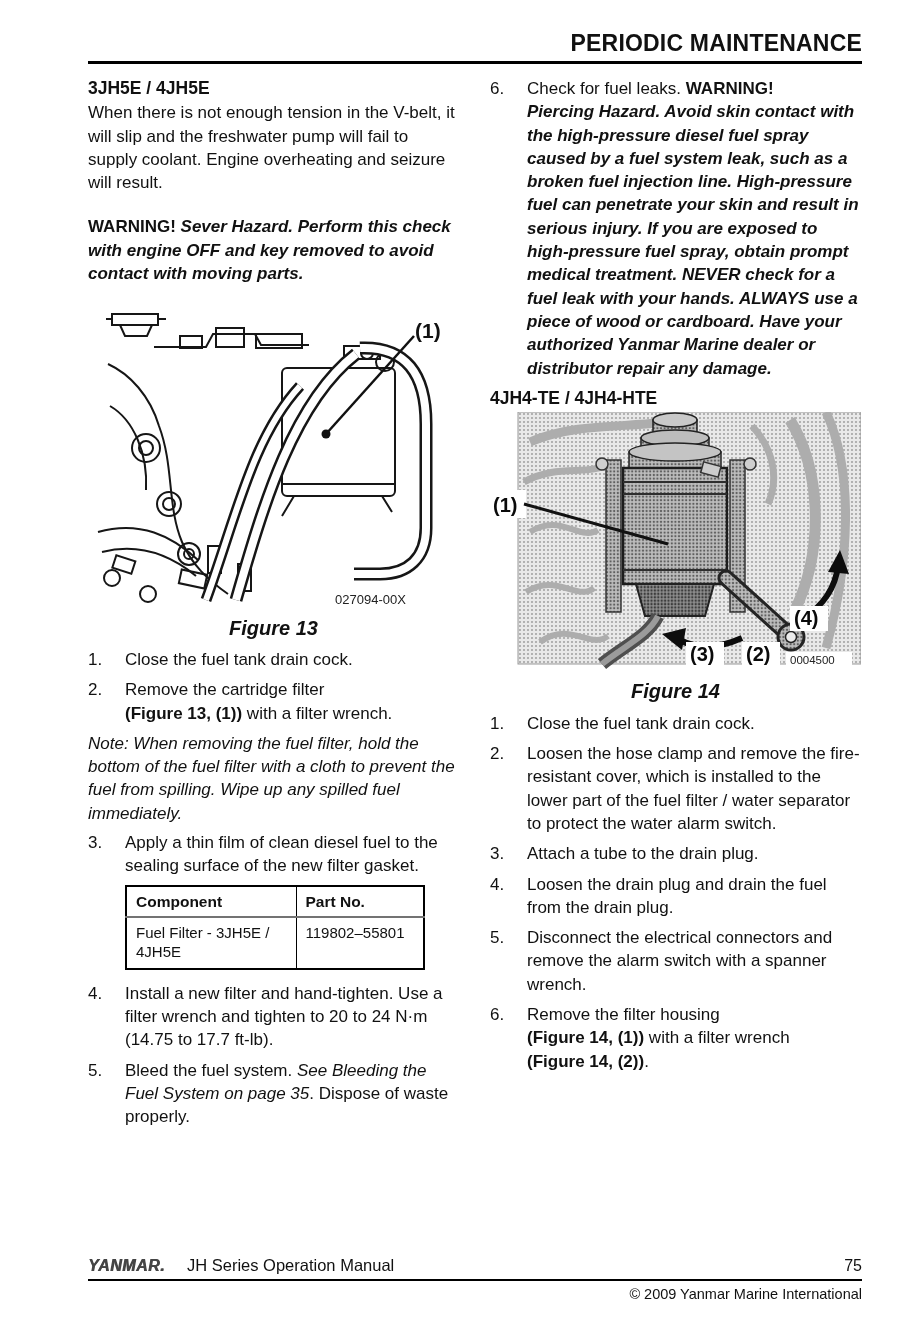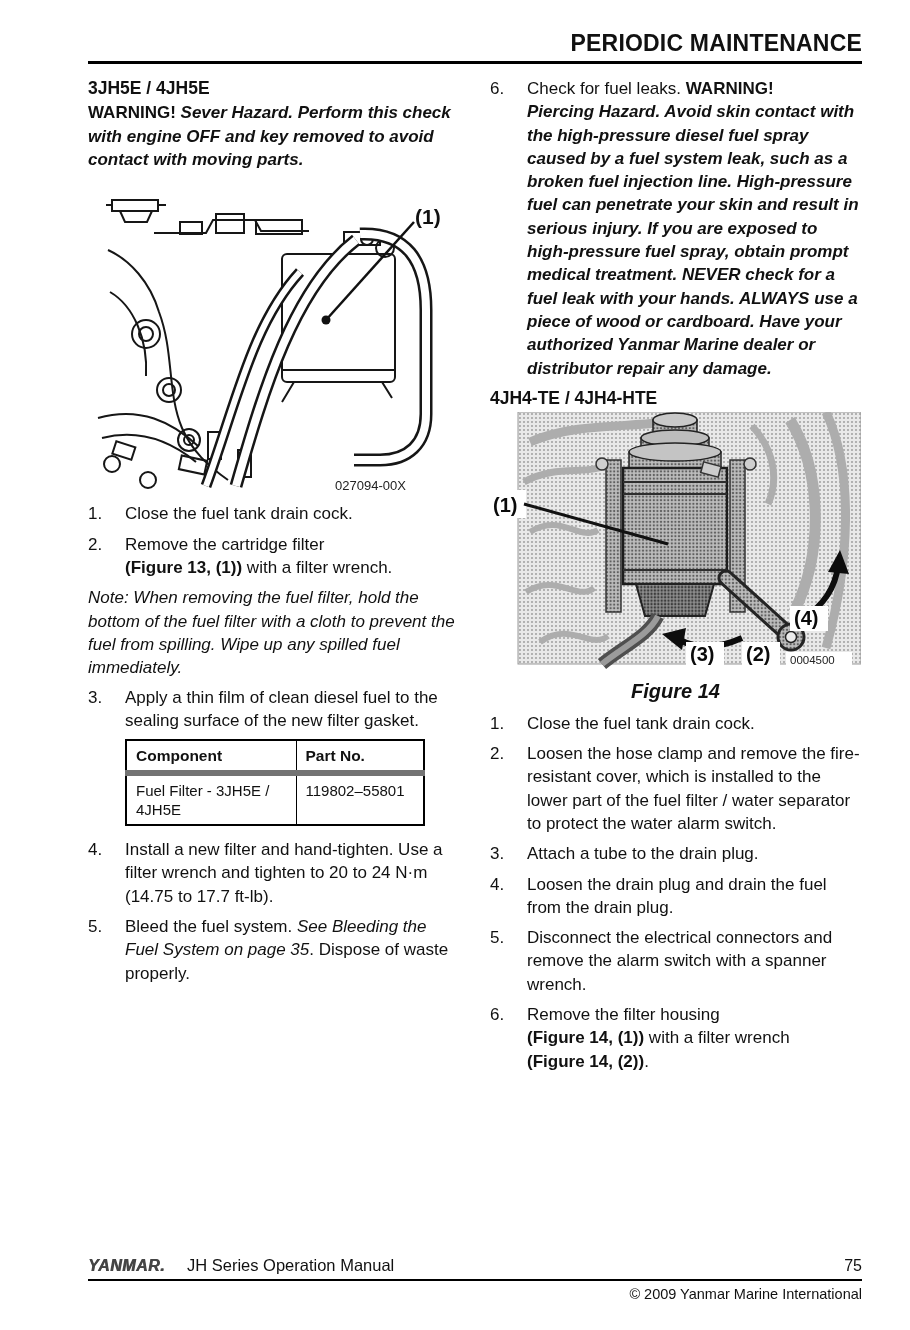--- a/index.html
+++ b/index.html
@@ -28,21 +28,21 @@
   .i { font-style:italic; }
 
   
   .figure { margin:10px 0 2px 0; }
   .fig-caption { text-align:center; font-size:20px; font-weight:bold; font-style:italic; margin:2px 0 8px 0; }
 
   
   table.parts { border-collapse:collapse; margin:6px 0 12px 37px; width:300px; }
   table.parts th, table.parts td { border:1px solid #000; text-align:left; vertical-align:top; padding:5px 9px; font-size:15px; line-height:19px; }
   table.parts { border:2px solid #000; }
-  table.parts th { font-size:15.5px; font-weight:bold; border-bottom:6px solid #737373; }
+  table.parts th { font-size:15.5px; font-weight:bold; border-bottom:2px solid #737373; }
   table.parts td.pn { width:128px; }
   table.parts tr.datarow td { height:52px; }
 
   
   .footer { position:absolute; left:88px; right:48px; bottom:28px; }
   .foot-row { display:flex; align-items:baseline; padding-bottom:4px;justify-content:flex-end; }
   .logo { font-size:16px; font-weight:800; font-style:italic; letter-spacing:.5px; color:#454545; text-shadow:.6px 0 #454545; }
   .manual { font-size:16.5px; margin-left:22px; flex:1; }
   .pageno { font-size:16px; }
   .foot-rule { border-bottom:2px solid #000; }
@@ -55,20 +55,21 @@
 
 <div class="page">
 
   <div class="hdr-title">PERIODIC MAINTENANCE</div>
   <div class="hdr-rule"></div>
 
   <div class="cols">
 
     <div class="col">
       <h3 class="model">3JH5E / 4JH5E</h3>
+      <p class="body">When there is not enough tension in the V-belt, it will slip and the freshwater pump will fail to supply coolant. Engine overheating and seizure will result.</p>
       <p class="body"><span class="warn-lead">WARNING!</span><span class="warn-italic"> Sever Hazard. Perform this check with engine OFF and key removed to avoid contact with moving parts.</span></p>
 
       <div class="figure">
         <svg width="371" height="302" viewBox="0 0 371 302">
           <g stroke="#161616" fill="none" stroke-width="2">
 
             <rect x="24" y="8" width="46" height="11"></rect>
             <path d="M32,19 l5,11 h22 l5,-11"></path>
             <path d="M18,13 h6 M70,13 h8"></path>
 
@@ -112,20 +113,21 @@
             <path d="M272,42 C318,40 338,68 338,118 V222 C338,252 320,268 292,268 H266" stroke="#161616" stroke-width="13"></path>
             <path d="M272,42 C318,40 338,68 338,118 V222 C338,252 320,268 292,268 H266" stroke="#ffffff" stroke-width="8"></path>
           </g>
 
           <line x1="326" y1="30" x2="238" y2="128" stroke="#111" stroke-width="2.5"></line>
           <circle cx="238" cy="128" r="4.5" fill="#111"></circle>
           <text x="327" y="32" font-size="21" font-weight="bold" fill="#111">(1)</text>
           <text x="247" y="298" font-size="13" fill="#222">027094-00X</text>
         </svg>
       </div>
+      <div class="fig-caption">Figure 13</div>
 
       <div class="step">
         <span class="num">1.</span>
         <span class="txt">Close the fuel tank drain cock.</span>
       </div>
       <div class="step">
         <span class="num">2.</span>
         <span class="txt"><span>Remove the cartridge filter</span><br><span class="b">(Figure 13, (1))</span><span> with a filter wrench.</span></span>
       </div>
       <p class="note">Note: When removing the fuel filter, hold the bottom of the fuel filter with a cloth to prevent the fuel from spilling. Wipe up any spilled fuel immediately.</p>

